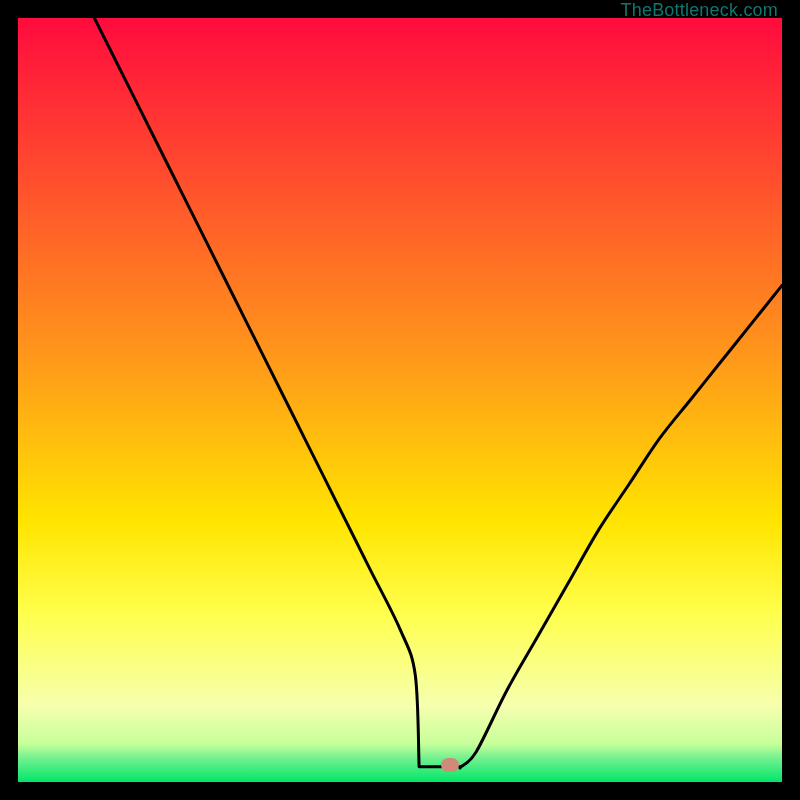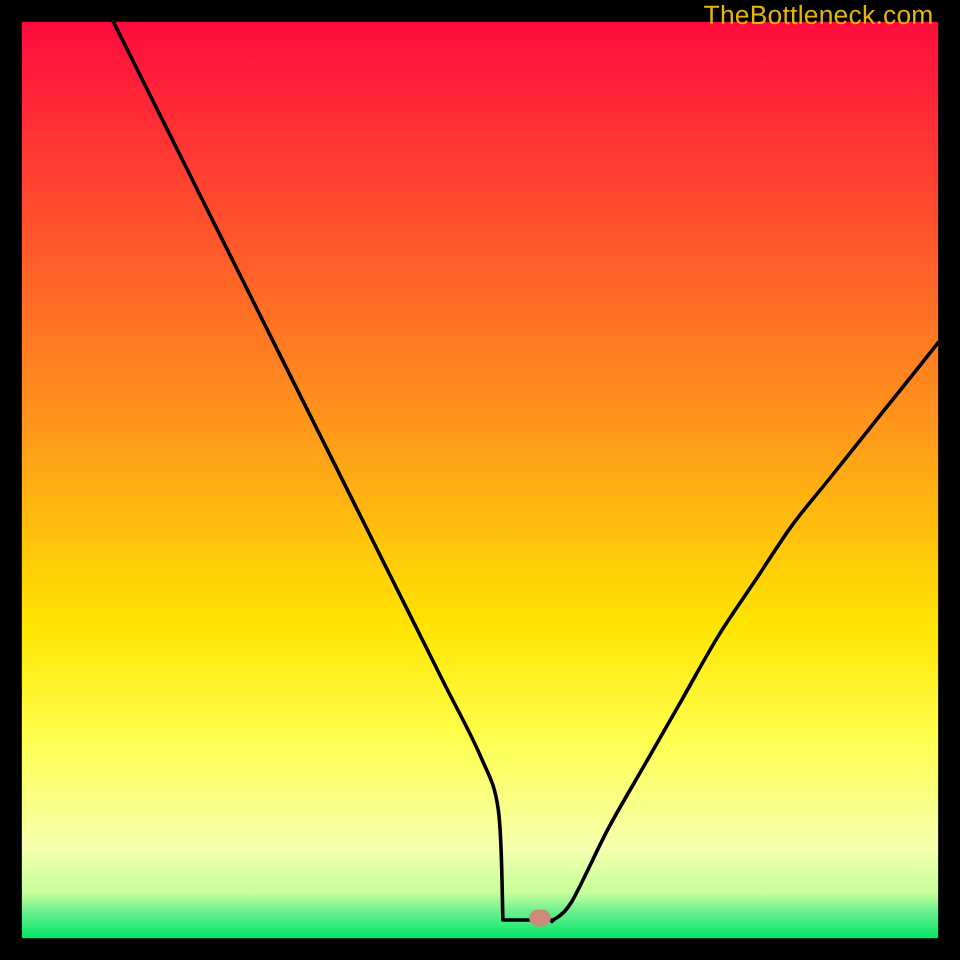--- a/index.html
+++ b/index.html
@@ -23,22 +23,22 @@
     position: absolute;
     left: 0;
     top: 0;
     width: 764px;
     height: 764px;
   }
   .watermark {
     position: absolute;
     top: 0px;
     right: 22px;
-    color: #eab308;
-    font-size: 22px;
+    color: #0f766e;
+    font-size: 18px;
     font-weight: 500;
     letter-spacing: 0.2px;
     user-select: none;
     text-align: right;
   }
   .marker {
     position: absolute;
     width: 18px;
     height: 14px;
     border-radius: 7px;

